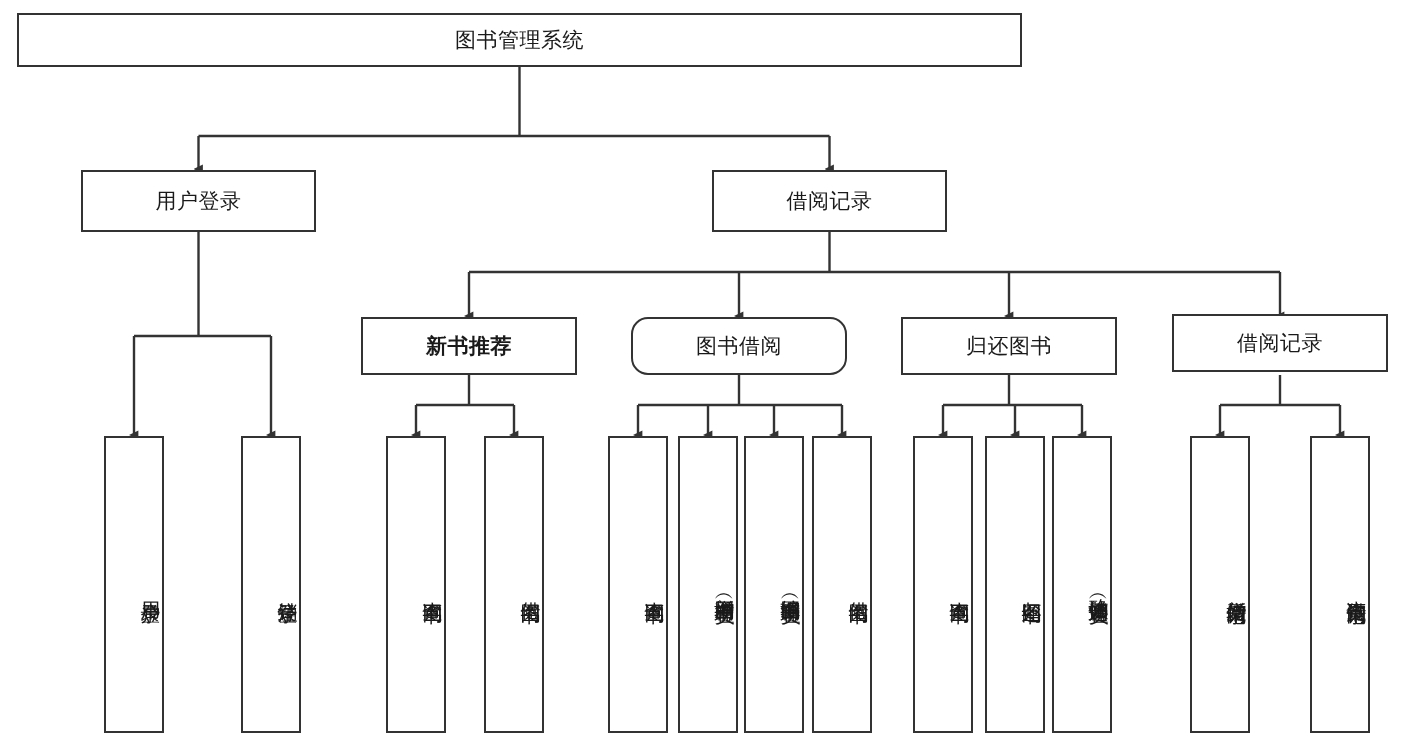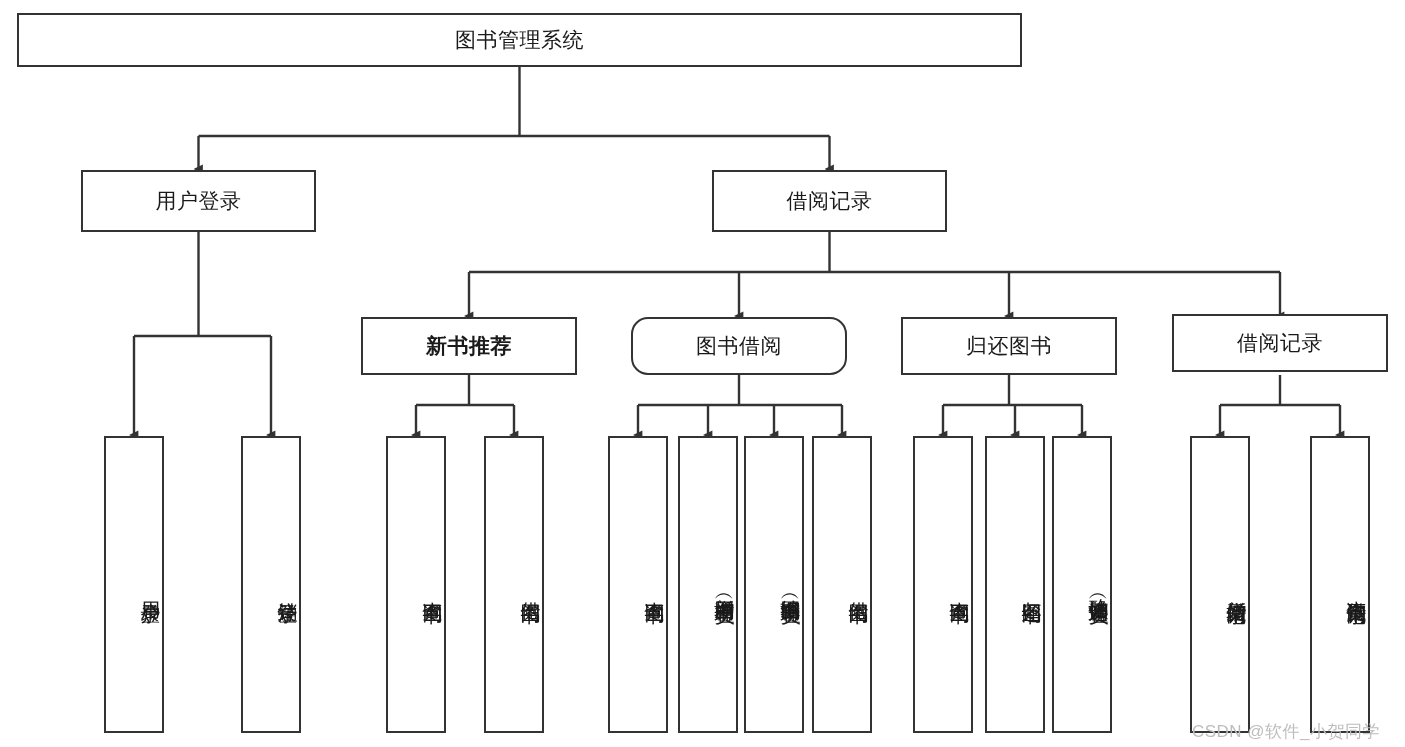--- a/index.html
+++ b/index.html
@@ -167,15 +167,14 @@
         <span class="lbl">确认归还（管理员）</span>
       </div>
       <div class="node vert" style="left: 1190px; top: 436px; width: 60px; height: 297px;">
         <span class="lbl">新增借阅记录</span>
       </div>
       <div class="node vert" style="left: 1310px; top: 436px; width: 60px; height: 297px;">
         <span class="lbl">查询借阅记录</span>
       </div>
     </div>
 
-  <div id="watermark">CSDN @软件_小贺同学</div>
 
 </div>
 
 </body></html>

